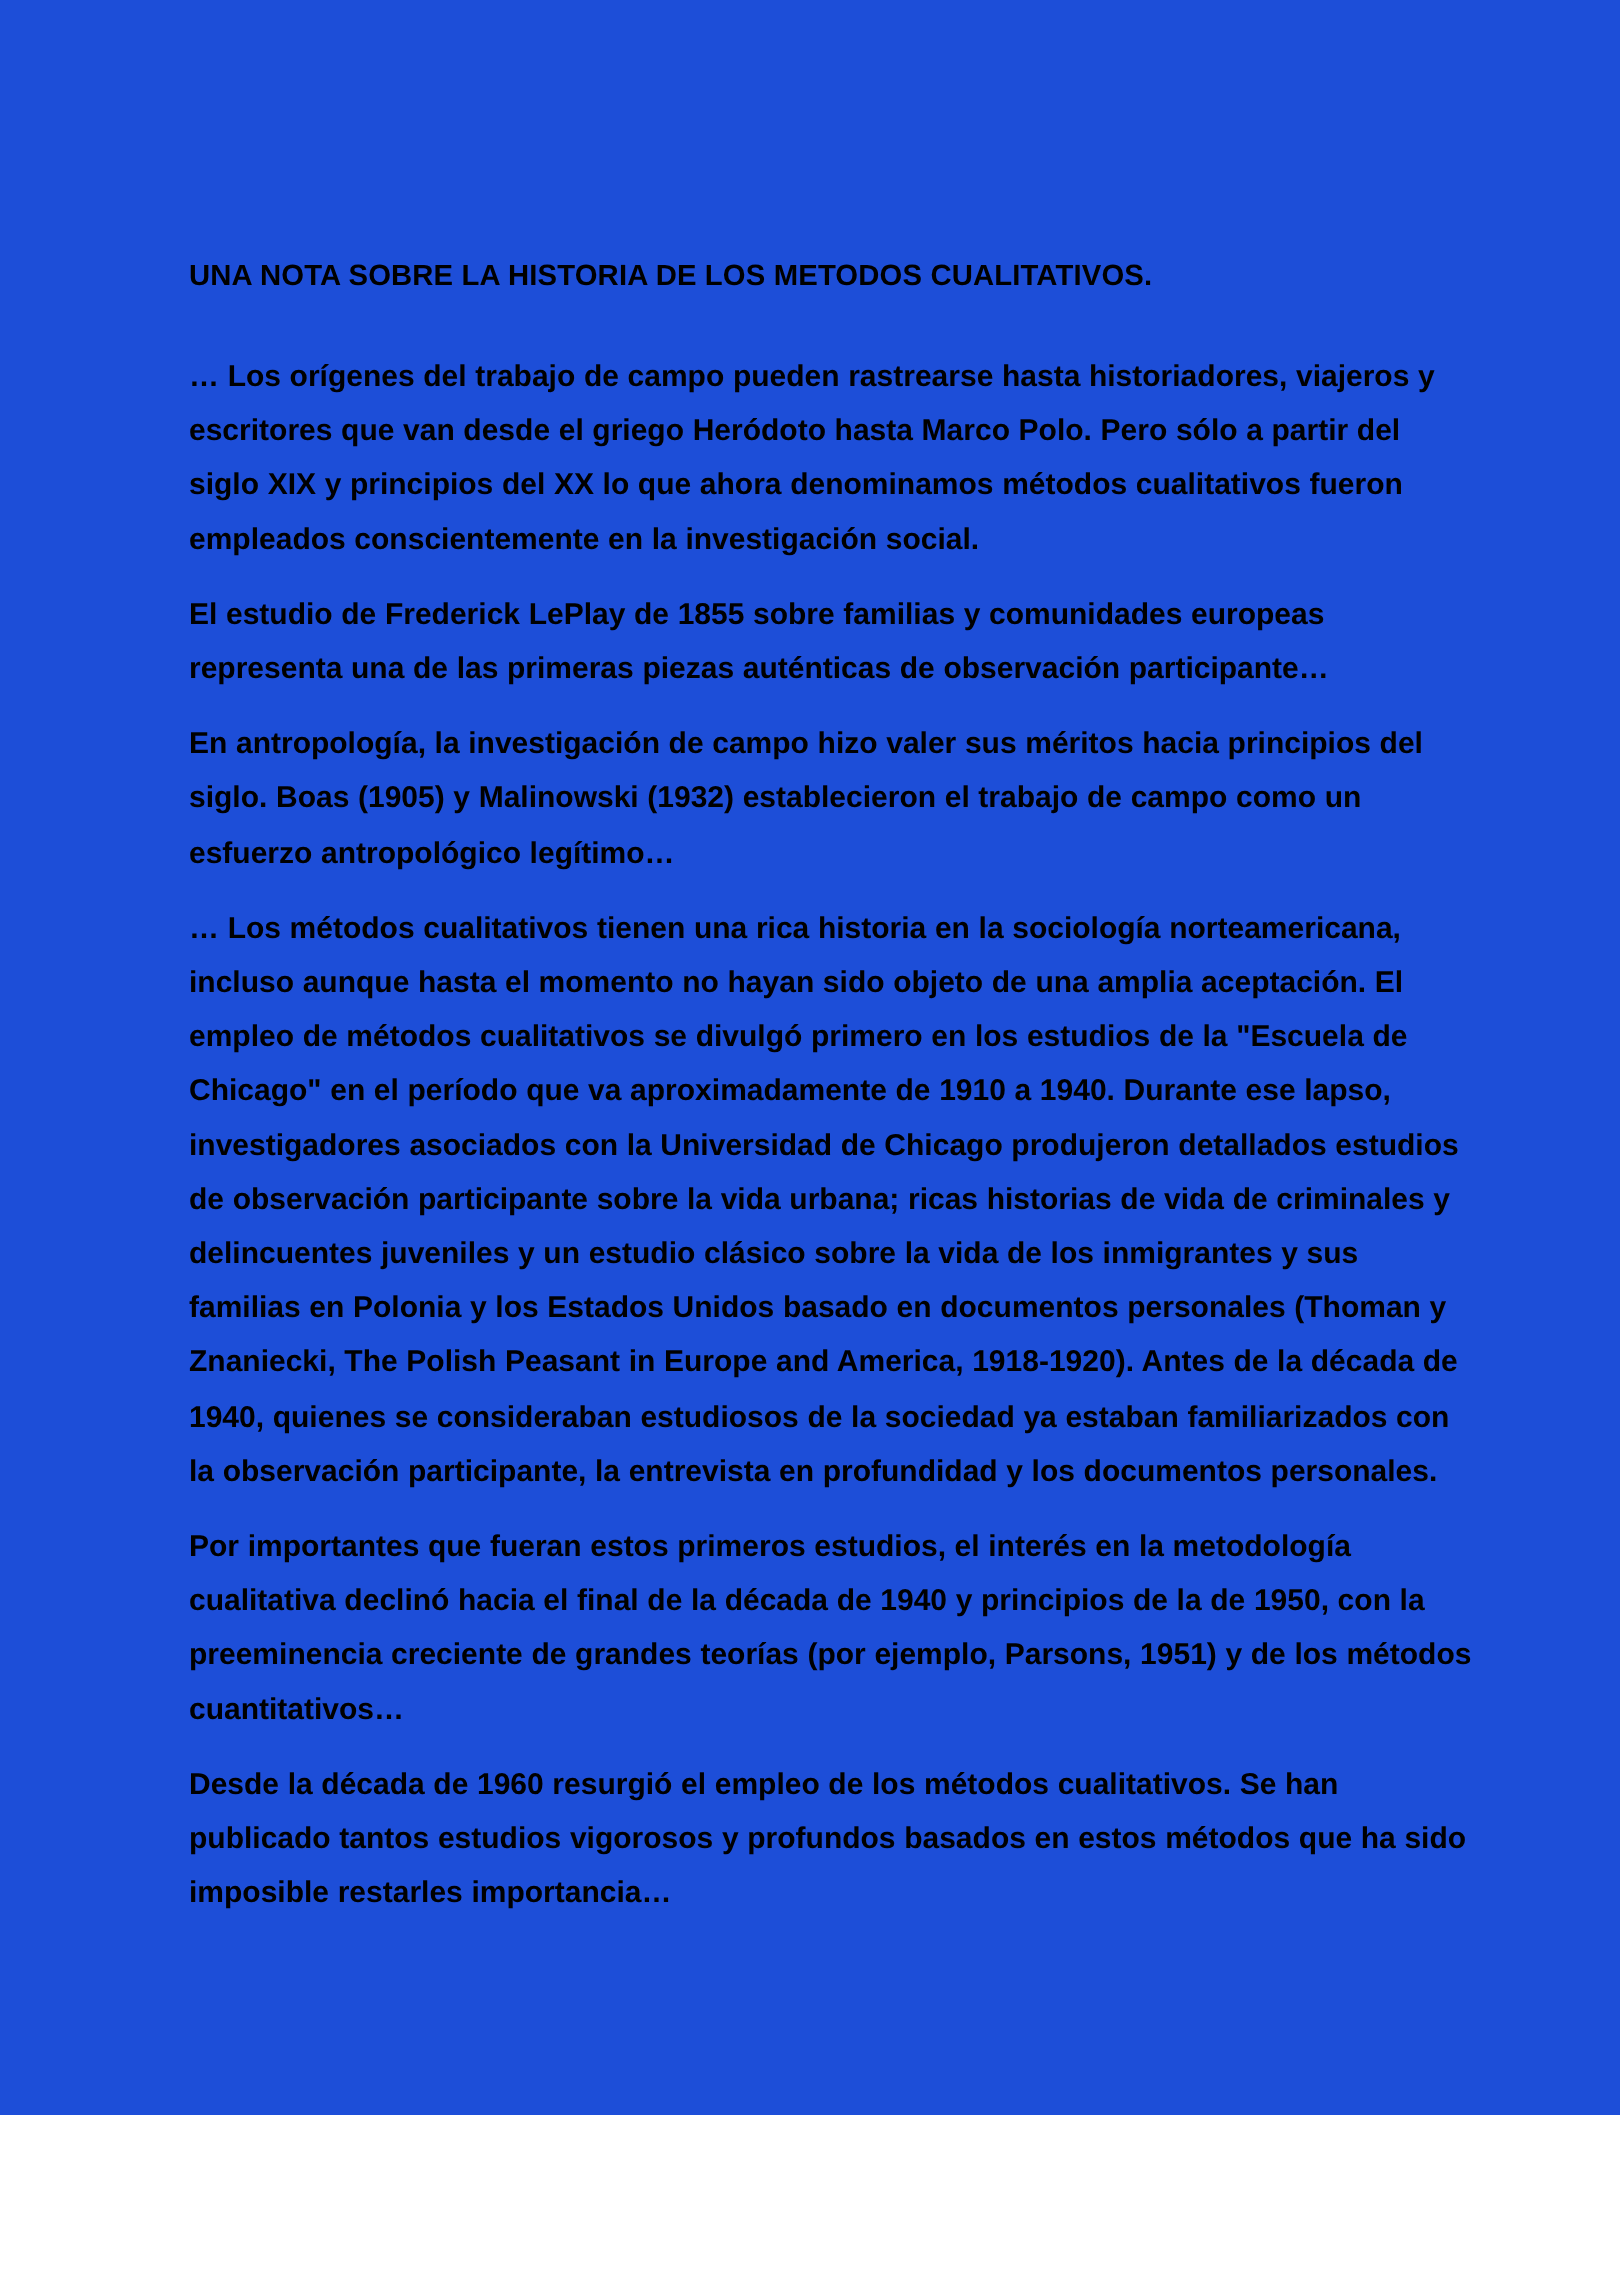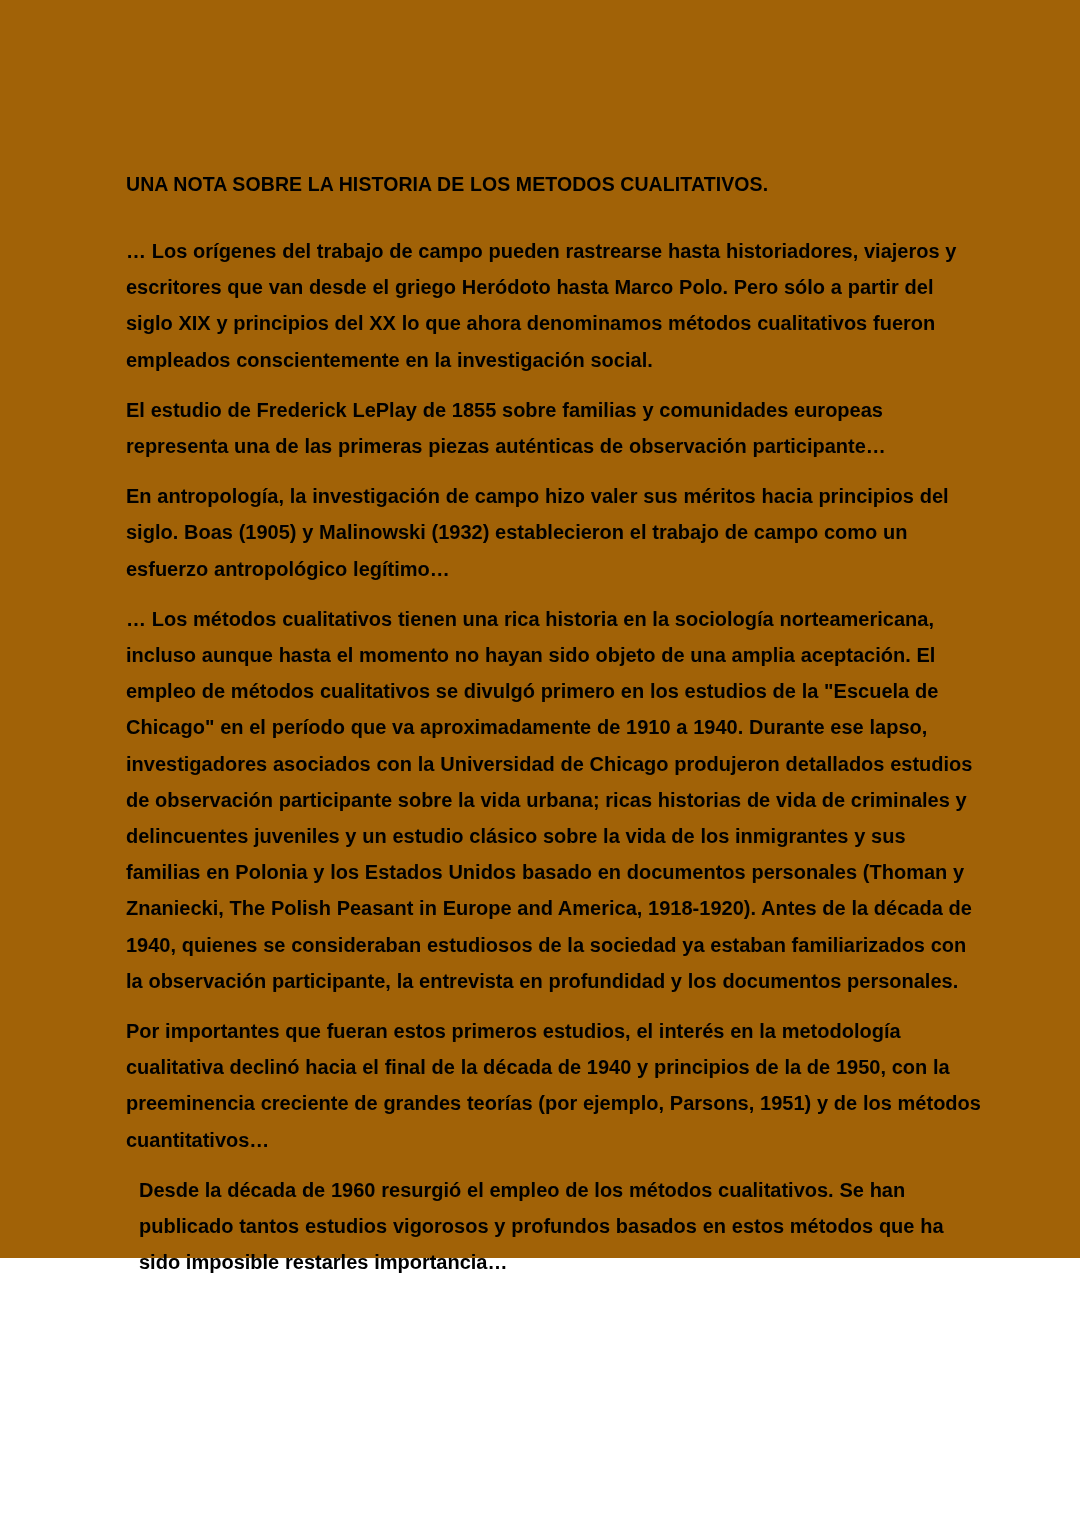--- a/index.html
+++ b/index.html
@@ -14,22 +14,22 @@
     overflow: hidden;
     font-family: "Liberation Sans", sans-serif;
     color: #000000;
     -webkit-font-smoothing: antialiased;
   }
 
   .page {
     position: relative;
     box-sizing: border-box;
     width: 1080px;
-    height: 1258px;
-    background: #a16207;
+    height: 1410px;
+    background: #1d4ed8;
     padding: 171px 100px 0 126px;
   }
 
   .doc-body {
     width: 856px;
   }
 
   .doc-title {
     font-size: 19.5px;
     font-weight: bold;
@@ -44,21 +44,20 @@
     font-weight: bold;
     line-height: 36.2px;
     margin: 0 0 14px 0;
     text-align: left;
     color: #000000;
     word-spacing: 0.2px;
   }
 
   .doc-paragraph:last-child {
     margin-bottom: 0;
-    margin-left: 13px;
   }
 </style>
 </head>
 <body>
 
 <div class="page">
   <div class="doc-body">
 
     <h1 class="doc-title">UNA NOTA SOBRE LA HISTORIA DE LOS METODOS CUALITATIVOS.</h1>
 

